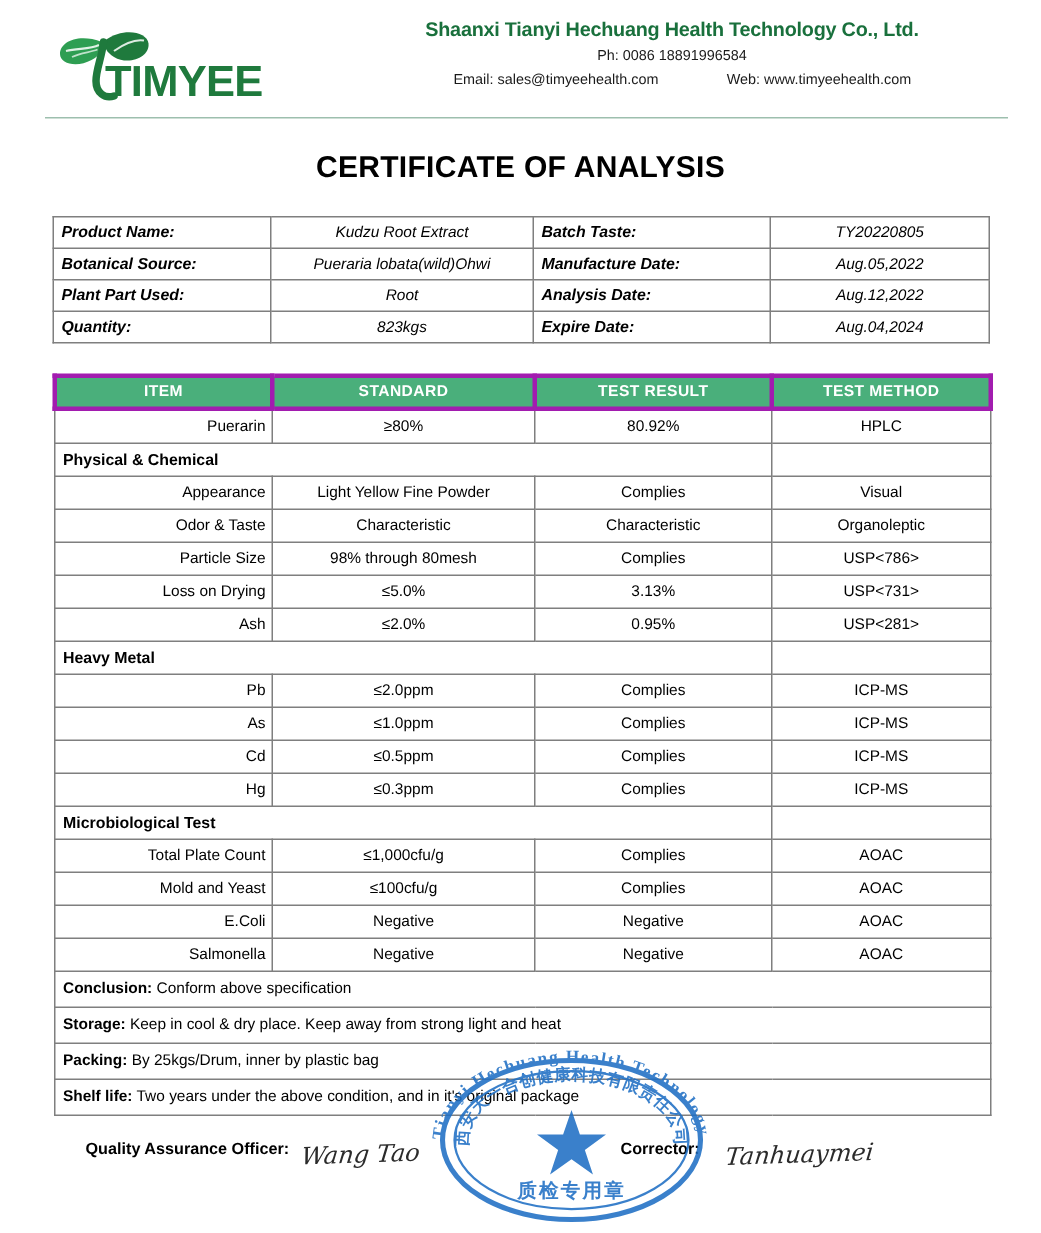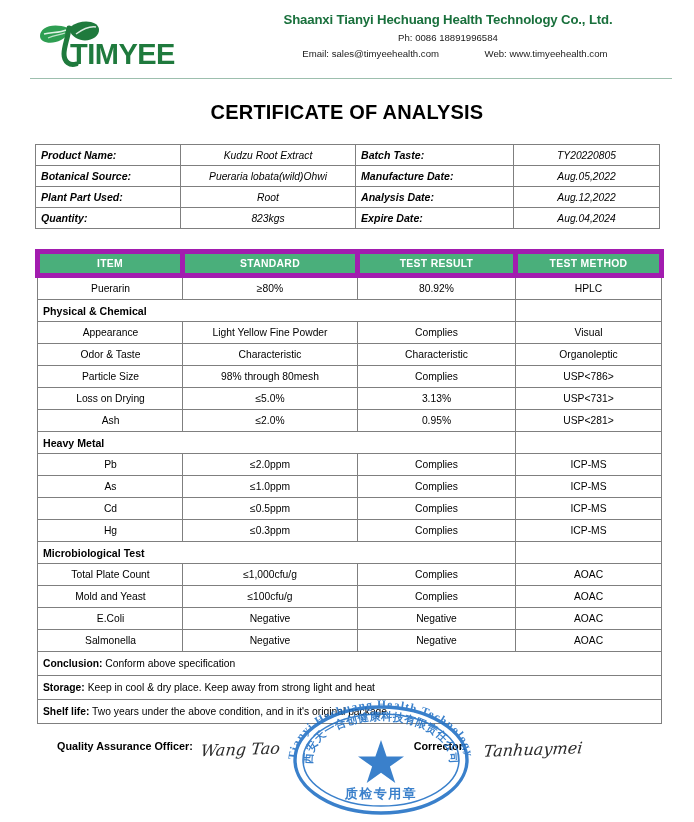--- a/index.html
+++ b/index.html
@@ -111,24 +111,24 @@
 
   
   .coa-table { margin-top: 20px; }
   .coa-table th {
     background: #4aaf7b;
     color: #ffffff;
     font-weight: bold;
     font-size: 10.4px;
     height: 19px;
     letter-spacing: 0.3px;
-    border: 5px solid #a21caf;
+    border: 3px solid #a21caf;
   }
   .coa-table td { height: 21px; }
-  .c-item { text-align: center; padding-left: 5px; }
+  .c-item { text-align: right; padding-left: 5px; }
   .c-center { text-align: center; }
   .section-row td {
     font-weight: bold;
     font-size: 10.6px;
     text-align: left;
     padding-left: 5px;
   }
   .full-row td {
     text-align: left;
     padding-left: 5px;
@@ -363,20 +363,23 @@
           <td class="c-center">Negative</td>
           <td class="c-center">AOAC</td>
         </tr>
         <tr class="full-row">
           <td colspan="4"><span class="lead">Conclusion:</span><span> Conform above specification</span></td>
         </tr>
         <tr class="full-row">
           <td colspan="4"><span class="lead">Storage:</span><span> Keep in cool &amp; dry place. Keep away from strong light and heat</span></td>
         </tr>
         <tr class="full-row">
+          <td colspan="4"><span class="lead">Packing:</span><span> By 25kgs/Drum, inner by plastic bag</span></td>
+        </tr>
+        <tr class="full-row">
           <td colspan="4"><span class="lead">Shelf life:</span><span> Two years under the above condition, and in it's original package</span></td>
         </tr>
       </tbody>
   </table>
 </div>
 
 <div class="sign-area">
   <div class="sign-row">
     <span class="sign-label">Quality Assurance Officer:</span>
     <span class="sign-name">Wang Tao</span>

